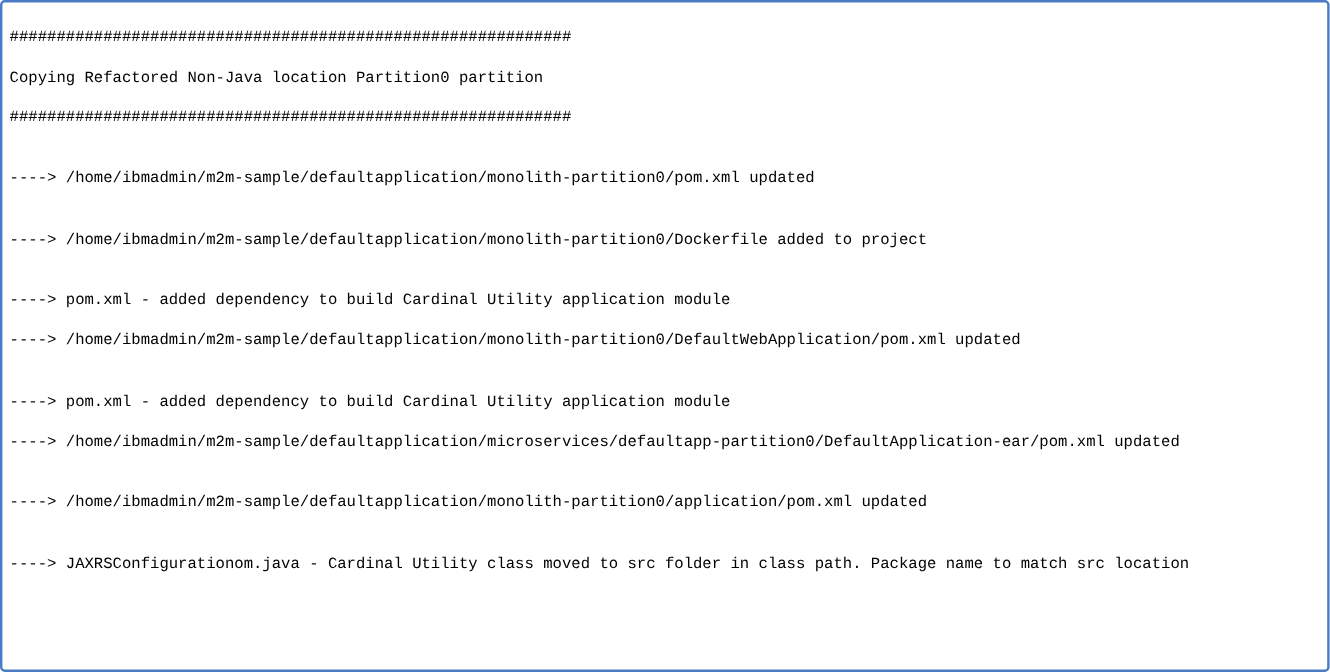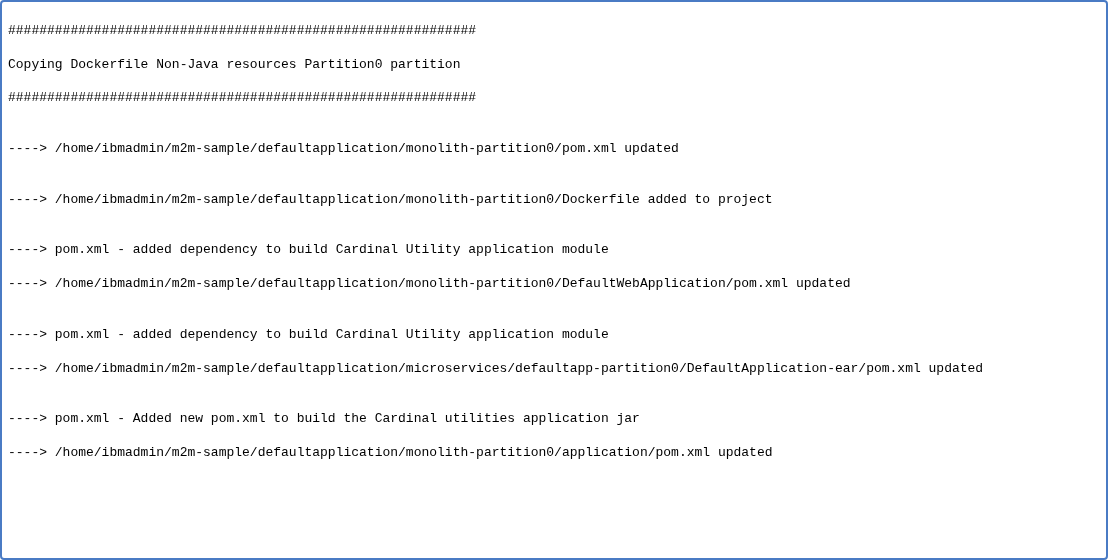--- a/index.html
+++ b/index.html
@@ -30,36 +30,36 @@
     }
     .line {
       display: block;
     }
   </style>
 </head>
 <body>
 
 <div class="terminal">
 <span class="line">############################################################</span>
-<span class="line">Copying Dockerfile Non-Java resources Partition0 partition</span>
+<span class="line">Copying Refactored Non-Java location Partition0 partition</span>
 <span class="line">############################################################</span>
 <span class="line"></span>
 <span class="line">----&gt; /home/ibmadmin/m2m-sample/defaultapplication/monolith-partition0/pom.xml updated</span>
 <span class="line"></span>
 <span class="line">----&gt; /home/ibmadmin/m2m-sample/defaultapplication/monolith-partition0/Dockerfile added to project</span>
 <span class="line"></span>
 <span class="line">----&gt; pom.xml - added dependency to build Cardinal Utility application module</span>
 <span class="line">----&gt; /home/ibmadmin/m2m-sample/defaultapplication/monolith-partition0/DefaultWebApplication/pom.xml updated</span>
 <span class="line"></span>
 <span class="line">----&gt; pom.xml - added dependency to build Cardinal Utility application module</span>
 <span class="line">----&gt; /home/ibmadmin/m2m-sample/defaultapplication/microservices/defaultapp-partition0/DefaultApplication-ear/pom.xml updated</span>
 <span class="line"></span>
-<span class="line">----&gt; pom.xml - Added new pom.xml to build the Cardinal utilities application jar</span>
 <span class="line">----&gt; /home/ibmadmin/m2m-sample/defaultapplication/monolith-partition0/application/pom.xml updated</span>
 <span class="line"></span>
+<span class="line">----&gt; JAXRSConfigurationom.java - Cardinal Utility class moved to src folder in class path. Package name to match src location</span>
 
 <span class="line"></span>
 
 
 <span class="line"></span>
 <span class="line"></span>
 
 </div>
 
 </body></html>

